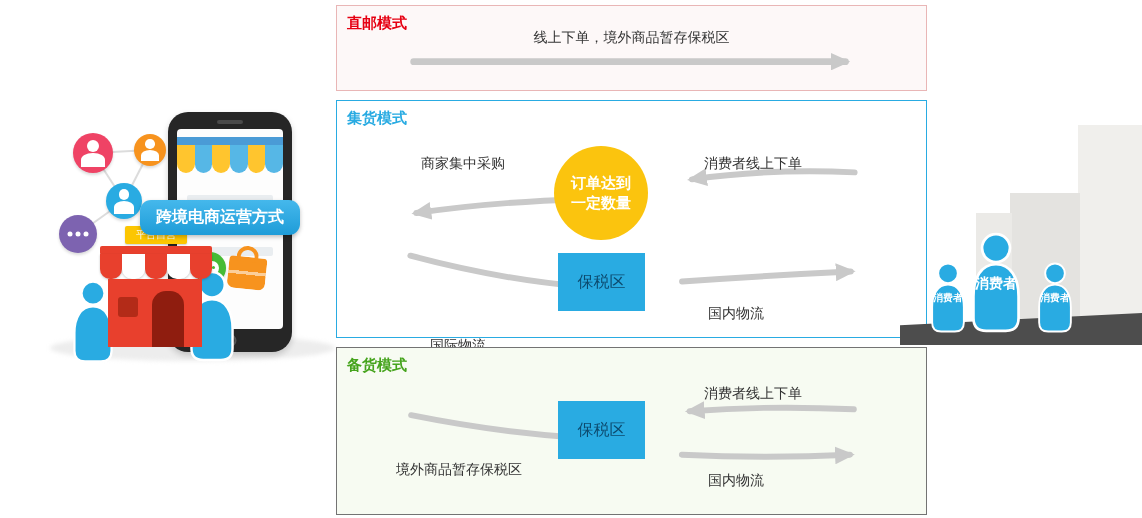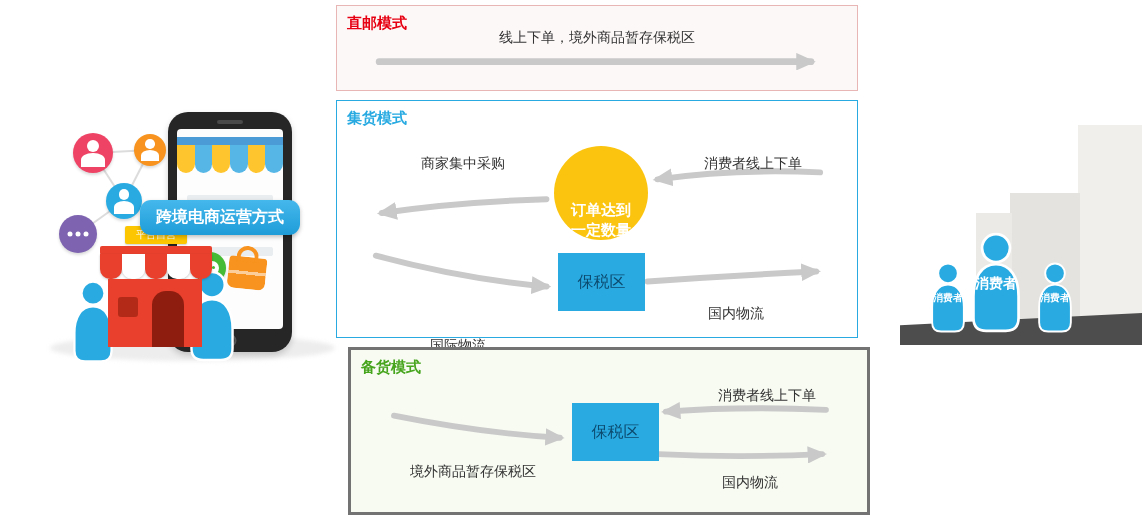--- a/index.html
+++ b/index.html
@@ -1,32 +1,32 @@
 <!DOCTYPE html>
 <html><head>
 <meta charset="utf-8">
 <style>
   html,body{margin:0;padding:0;background:#ffffff;}
   .canvas{position:relative;width:1142px;height:518px;background:#fff;overflow:hidden;
           font-family:"Liberation Sans","DejaVu Sans",sans-serif;color:#333;}
 
   
-  .flow-box{position:absolute;left:336px;width:522px;box-sizing:border-box;}
+  .flow-box{position:absolute;left:336px;width:591px;box-sizing:border-box;}
   .box-title{position:absolute;top:8px;left:10px;font-size:15px;font-weight:bold;}
   .box-direct{top:5px;height:86px;border:1px solid #e9b6b6;background:#fdf8f8;}
   .box-direct .box-title{color:#e60012;}
   .box-consolidation{top:100px;height:238px;border:1px solid #29abe2;background:#ffffff;}
   .box-consolidation .box-title{color:#29abe2;}
-  .box-stocking{top:347px;height:168px;border:3px solid #737373;background:#f7fbf2;margin-left:12px;}
+  .box-stocking{top:347px;height:168px;border:1px solid #737373;background:#f7fbf2;}
   .box-stocking .box-title{color:#46a41d;}
   .direct-desc{position:absolute;top:23px;left:0;width:100%;text-align:center;font-size:14px;color:#333;}
   .flow-label{position:absolute;font-size:14px;color:#333;white-space:nowrap;transform:translateX(-50%);}
   .arrow-layer{position:absolute;left:0;top:0;width:100%;height:100%;pointer-events:none;}
   .order-circle{position:absolute;left:217px;top:45px;width:94px;height:94px;border-radius:50%;
-                background:#fbc40e;display:flex;align-items:flex-end;justify-content:center;}
+                background:#fbc40e;display:flex;align-items:center;justify-content:center;}
   .order-circle span{display:block;width:64px;text-align:center;color:#fff;font-size:15px;
                      font-weight:bold;line-height:1.35;}
   .bonded{position:absolute;width:87px;height:58px;background:#29abe2;color:#0c4a6e;font-size:16px;
           display:flex;align-items:center;justify-content:center;}
   .bonded-consolidation{left:221px;top:152px;}
   .bonded-stocking{left:221px;top:53px;}
 
   
   .illustration{position:absolute;left:50px;top:105px;width:300px;height:265px;}
   .ground-shadow{position:absolute;left:0;top:230px;width:285px;height:26px;background:#ededed;

